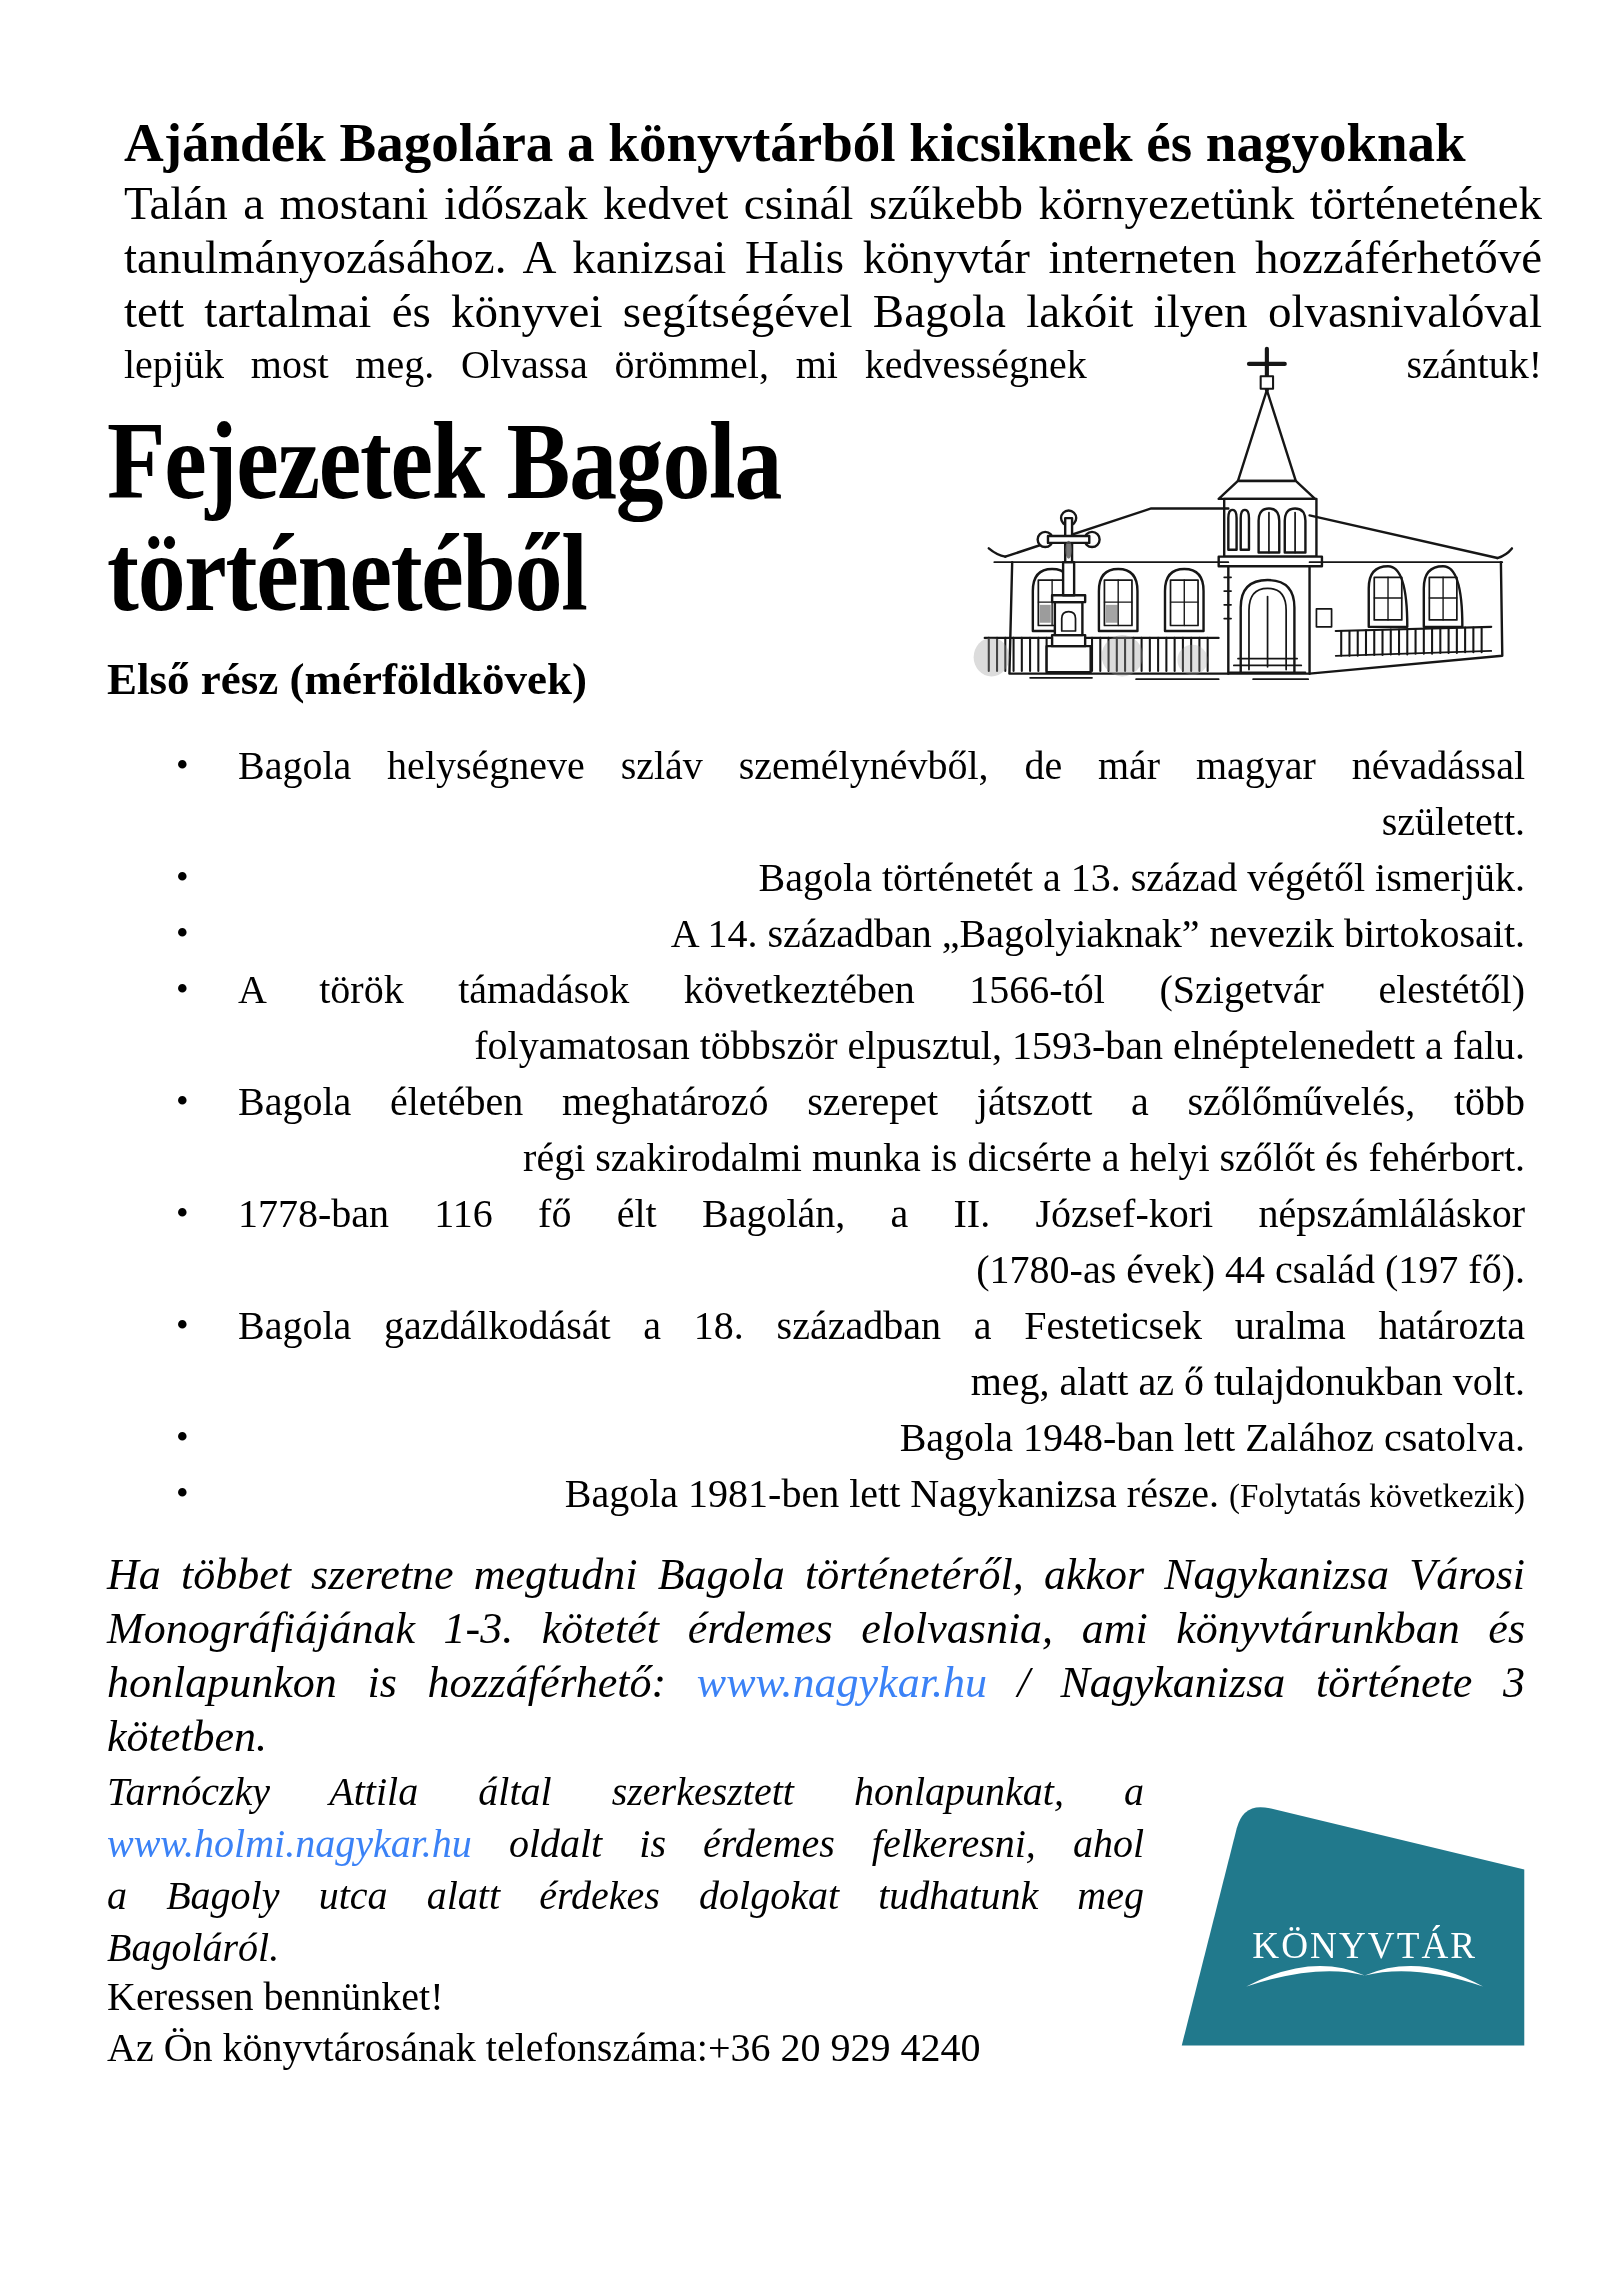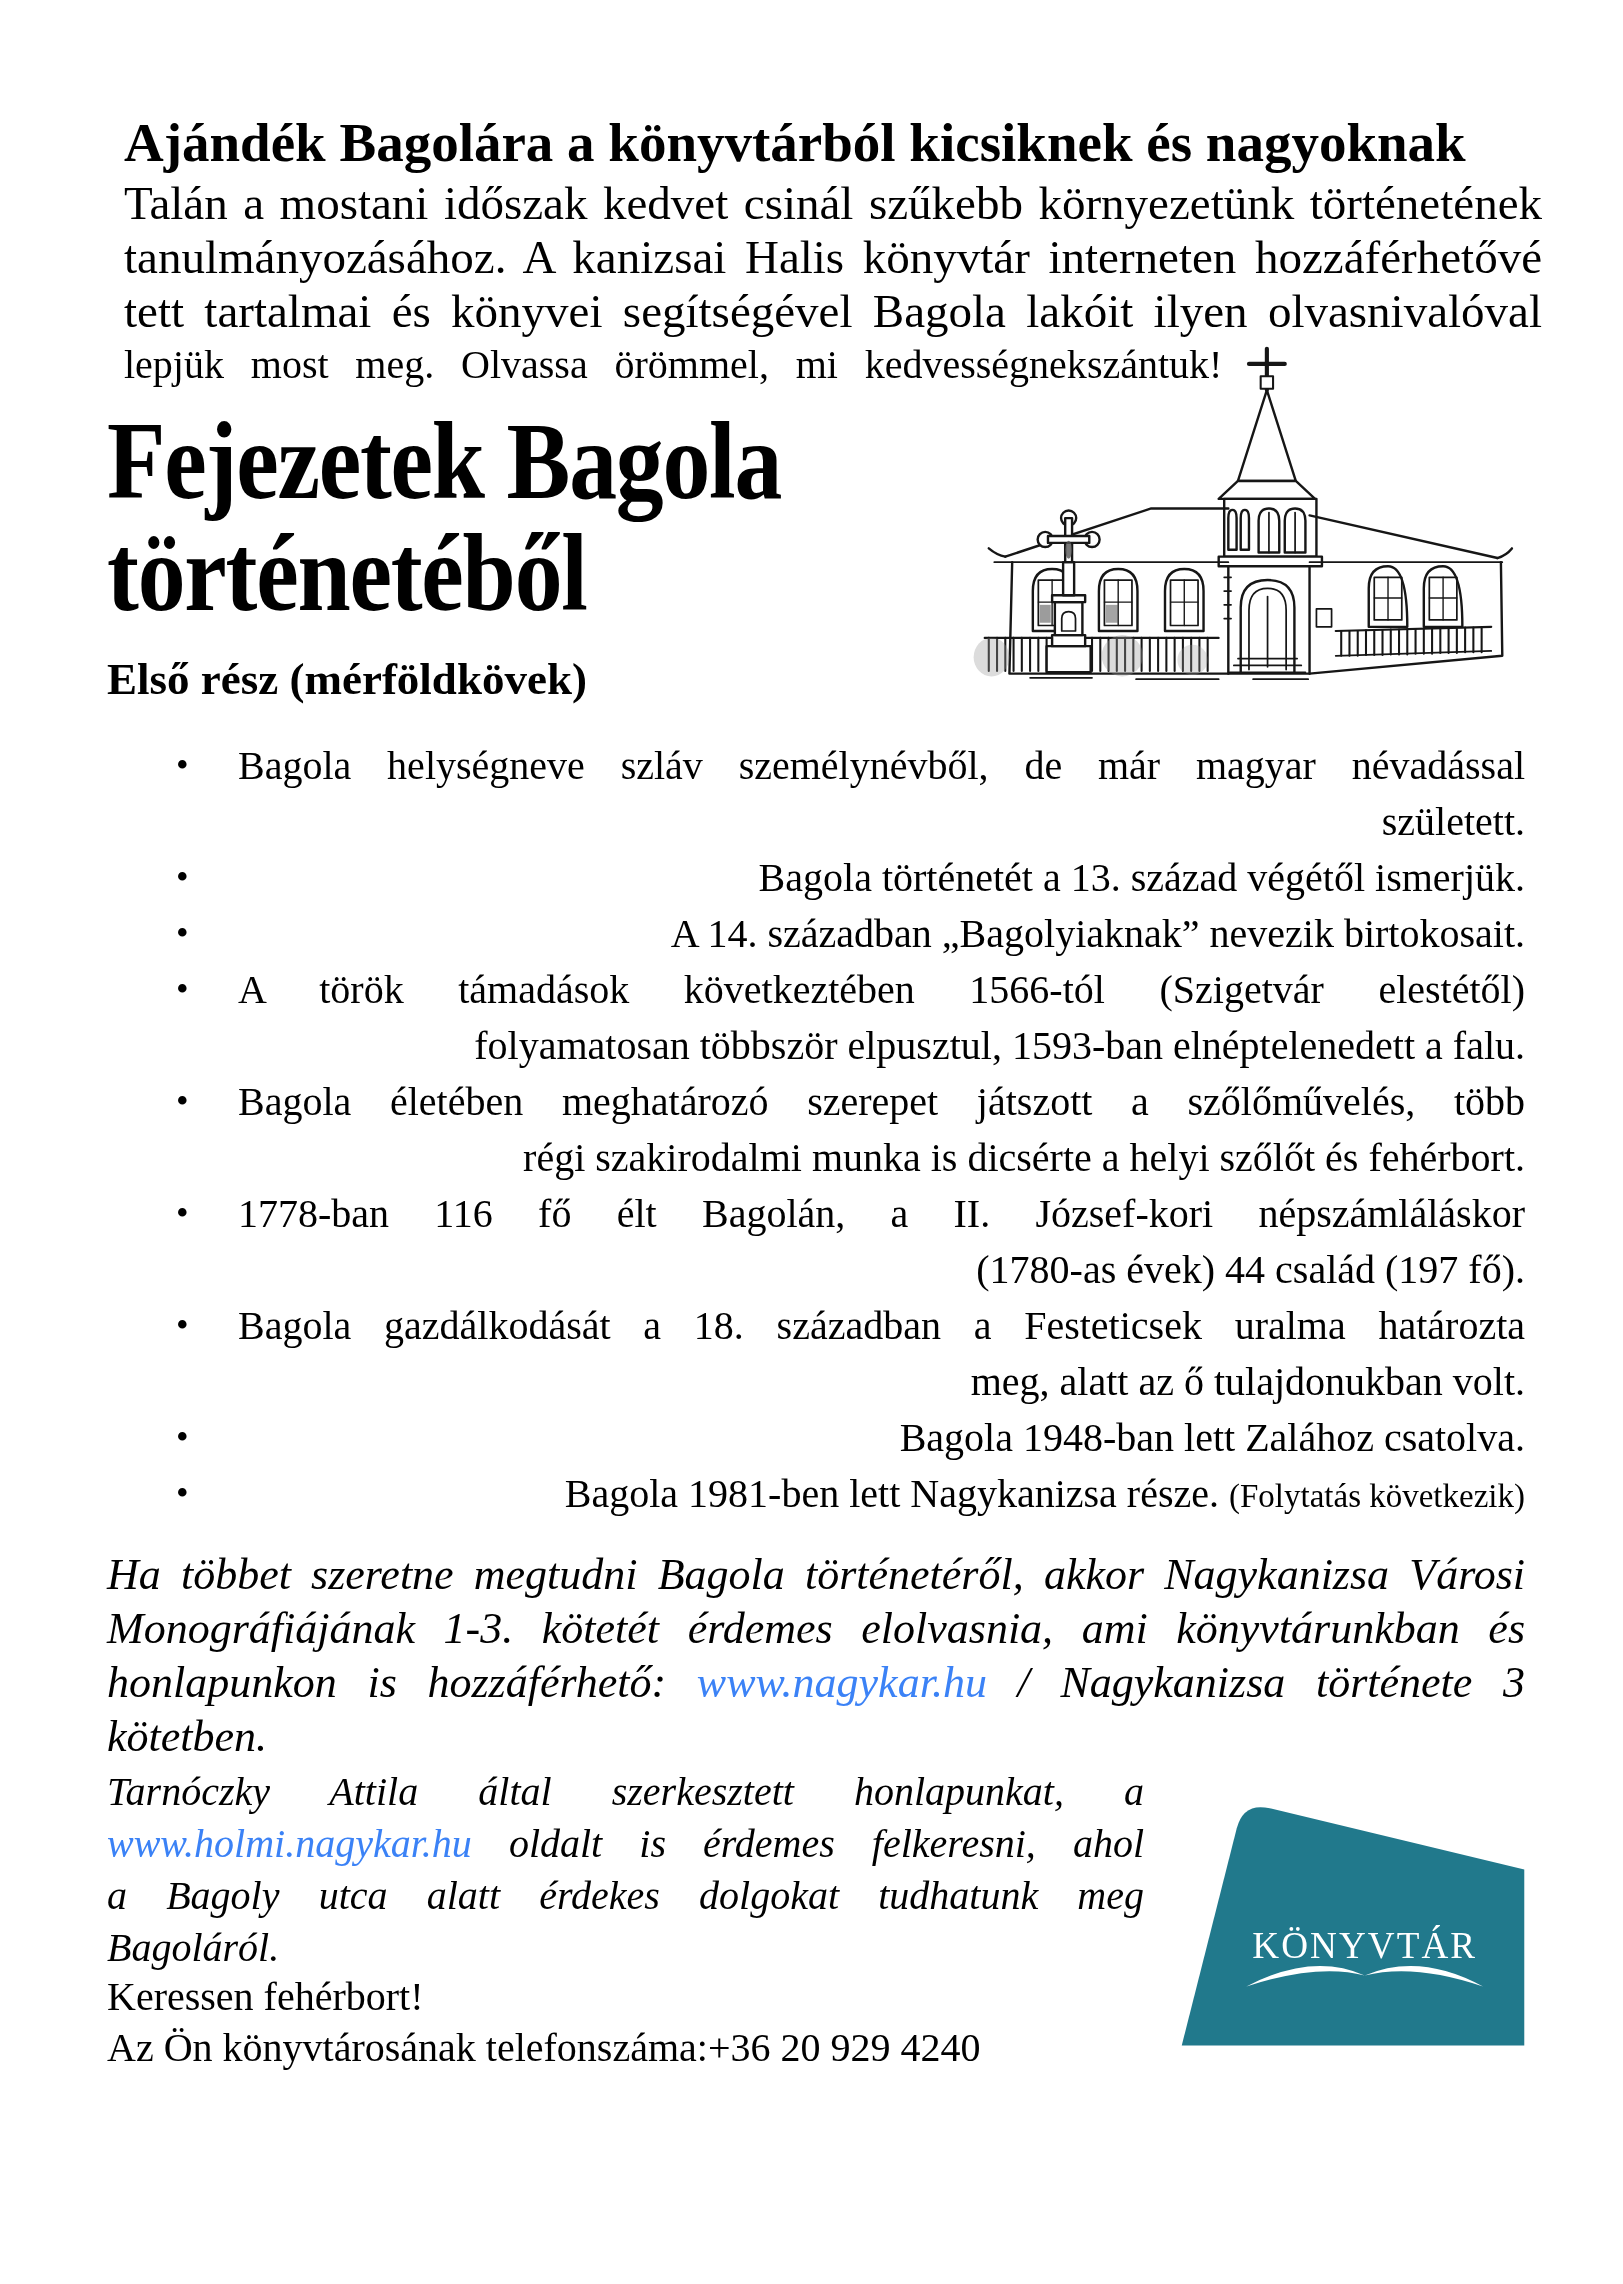--- a/index.html
+++ b/index.html
@@ -7,21 +7,21 @@
     position:relative;width:1623px;height:2284px;background:#ffffff;
     font-family:"Liberation Serif",serif;color:#000;overflow:hidden;
     border-right:1.4px solid #e8e8e8;
   }
   .abs{position:absolute;}
 
   
   #intro{left:124px;top:110px;width:1418px;}
   .intro-heading{font-size:55px;font-weight:bold;line-height:66px;white-space:nowrap;}
   .jline{font-size:47px;line-height:54px;text-align:justify;text-align-last:justify;}
-  .lastline{display:flex;font-size:40px;line-height:54px;}
+  .lastline{display:flex;justify-content:space-between;font-size:40px;line-height:54px;}
   .lastline .seg-left{word-spacing:0.42em;}
 
   
   #title{left:107px;top:405px;width:964px;font-weight:bold;font-size:110px;line-height:112px;
          transform:scaleX(0.87);transform-origin:left top;letter-spacing:-1.4px;}
 
   
   #church{left:964px;top:335px;width:561px;height:349px;}
 
   
@@ -219,21 +219,21 @@
   <div class="abs" id="outro2">
     <div class="iline">Tarnóczky Attila által szerkesztett honlapunkat, a</div>
     <div class="iline">
       <span class="doc-link">www.holmi.nagykar.hu</span><span> oldalt is érdemes felkeresni, ahol</span>
     </div>
     <div class="iline">a Bagoly utca alatt érdekes dolgokat tudhatunk meg</div>
     <div class="iline-last">Bagoláról.</div>
   </div>
 
   <div class="abs" id="contact">
-    <div>Keressen fehérbort!</div>
+    <div>Keressen bennünket!</div>
     <div>Az Ön könyvtárosának telefonszáma:+36 20 929 4240</div>
   </div>
 
   <svg class="abs" id="logo" viewBox="0 0 502 362">
     <path d="M2,360 L82,44 Q92,6 130,15 L500,104 L500,360 Z" fill="#21798c"></path>
     <text x="268" y="232" font-size="54" letter-spacing="3" fill="#ffffff" text-anchor="middle">KÖNYVTÁR</text>
     <g>
       <path d="M96,274 Q192,224 268,258 Q200,240 96,274 Z" fill="#ffffff" stroke="none"></path>
       <path d="M440,274 Q348,224 268,258 Q340,240 440,274 Z" fill="#ffffff" stroke="none"></path>
     </g>

